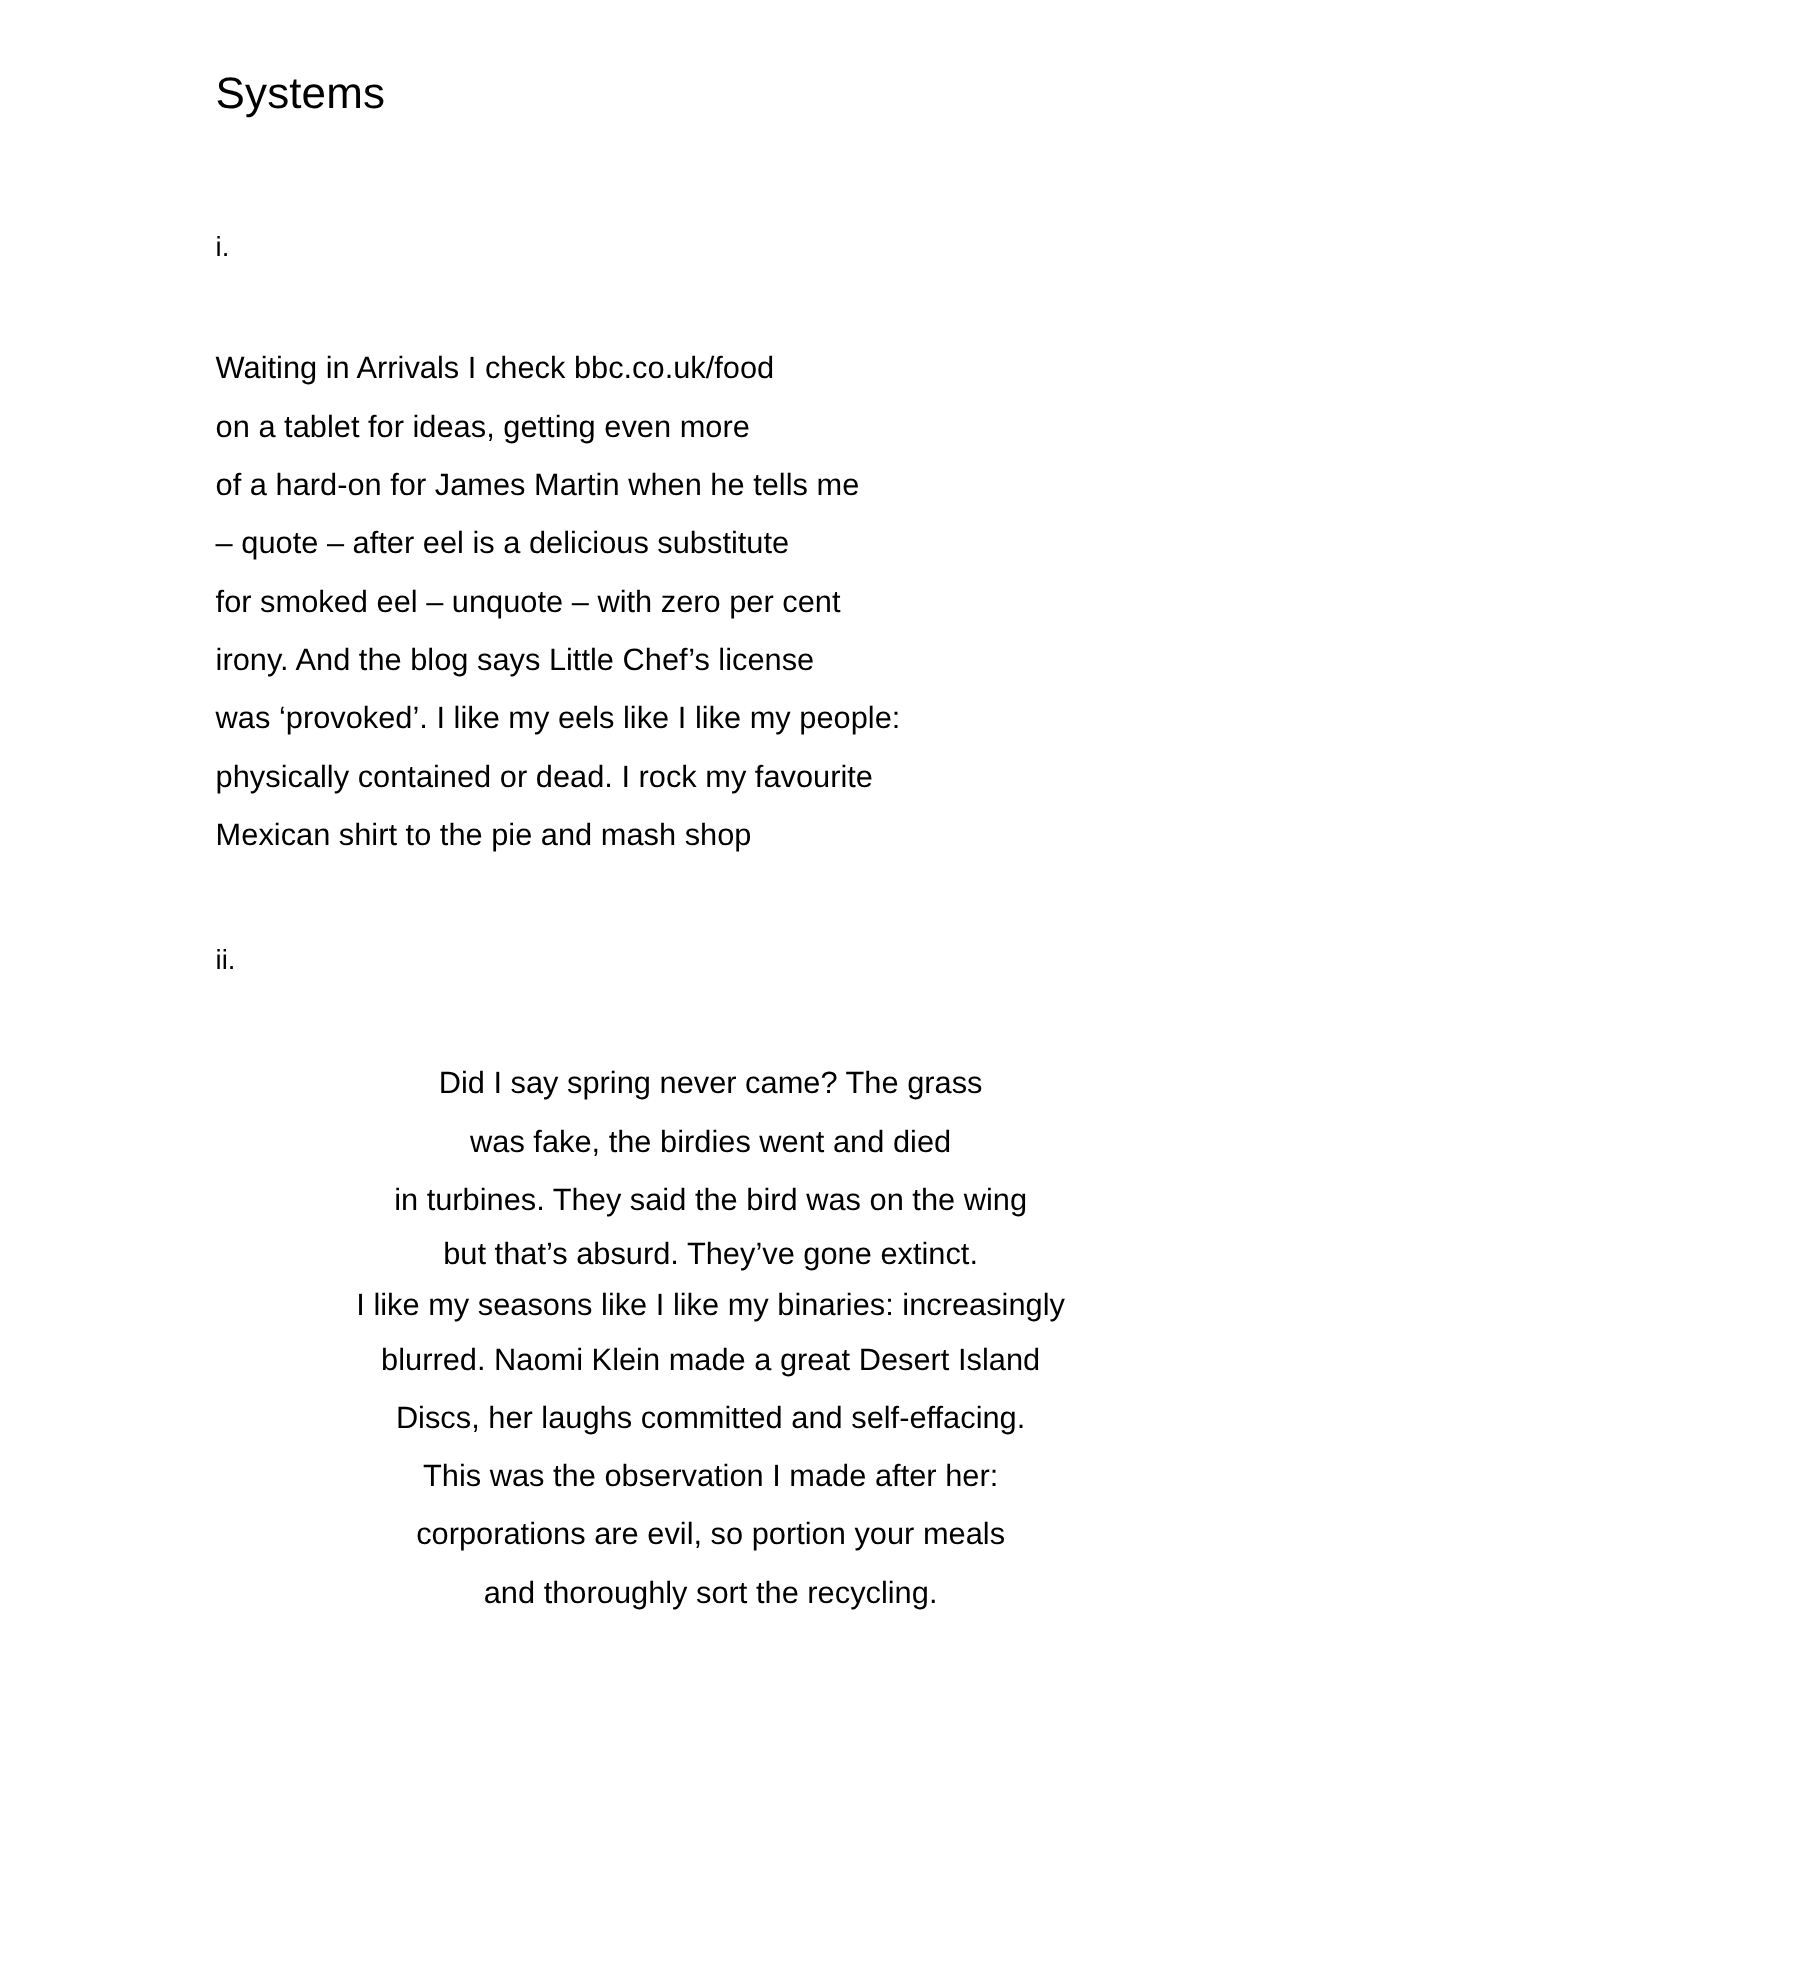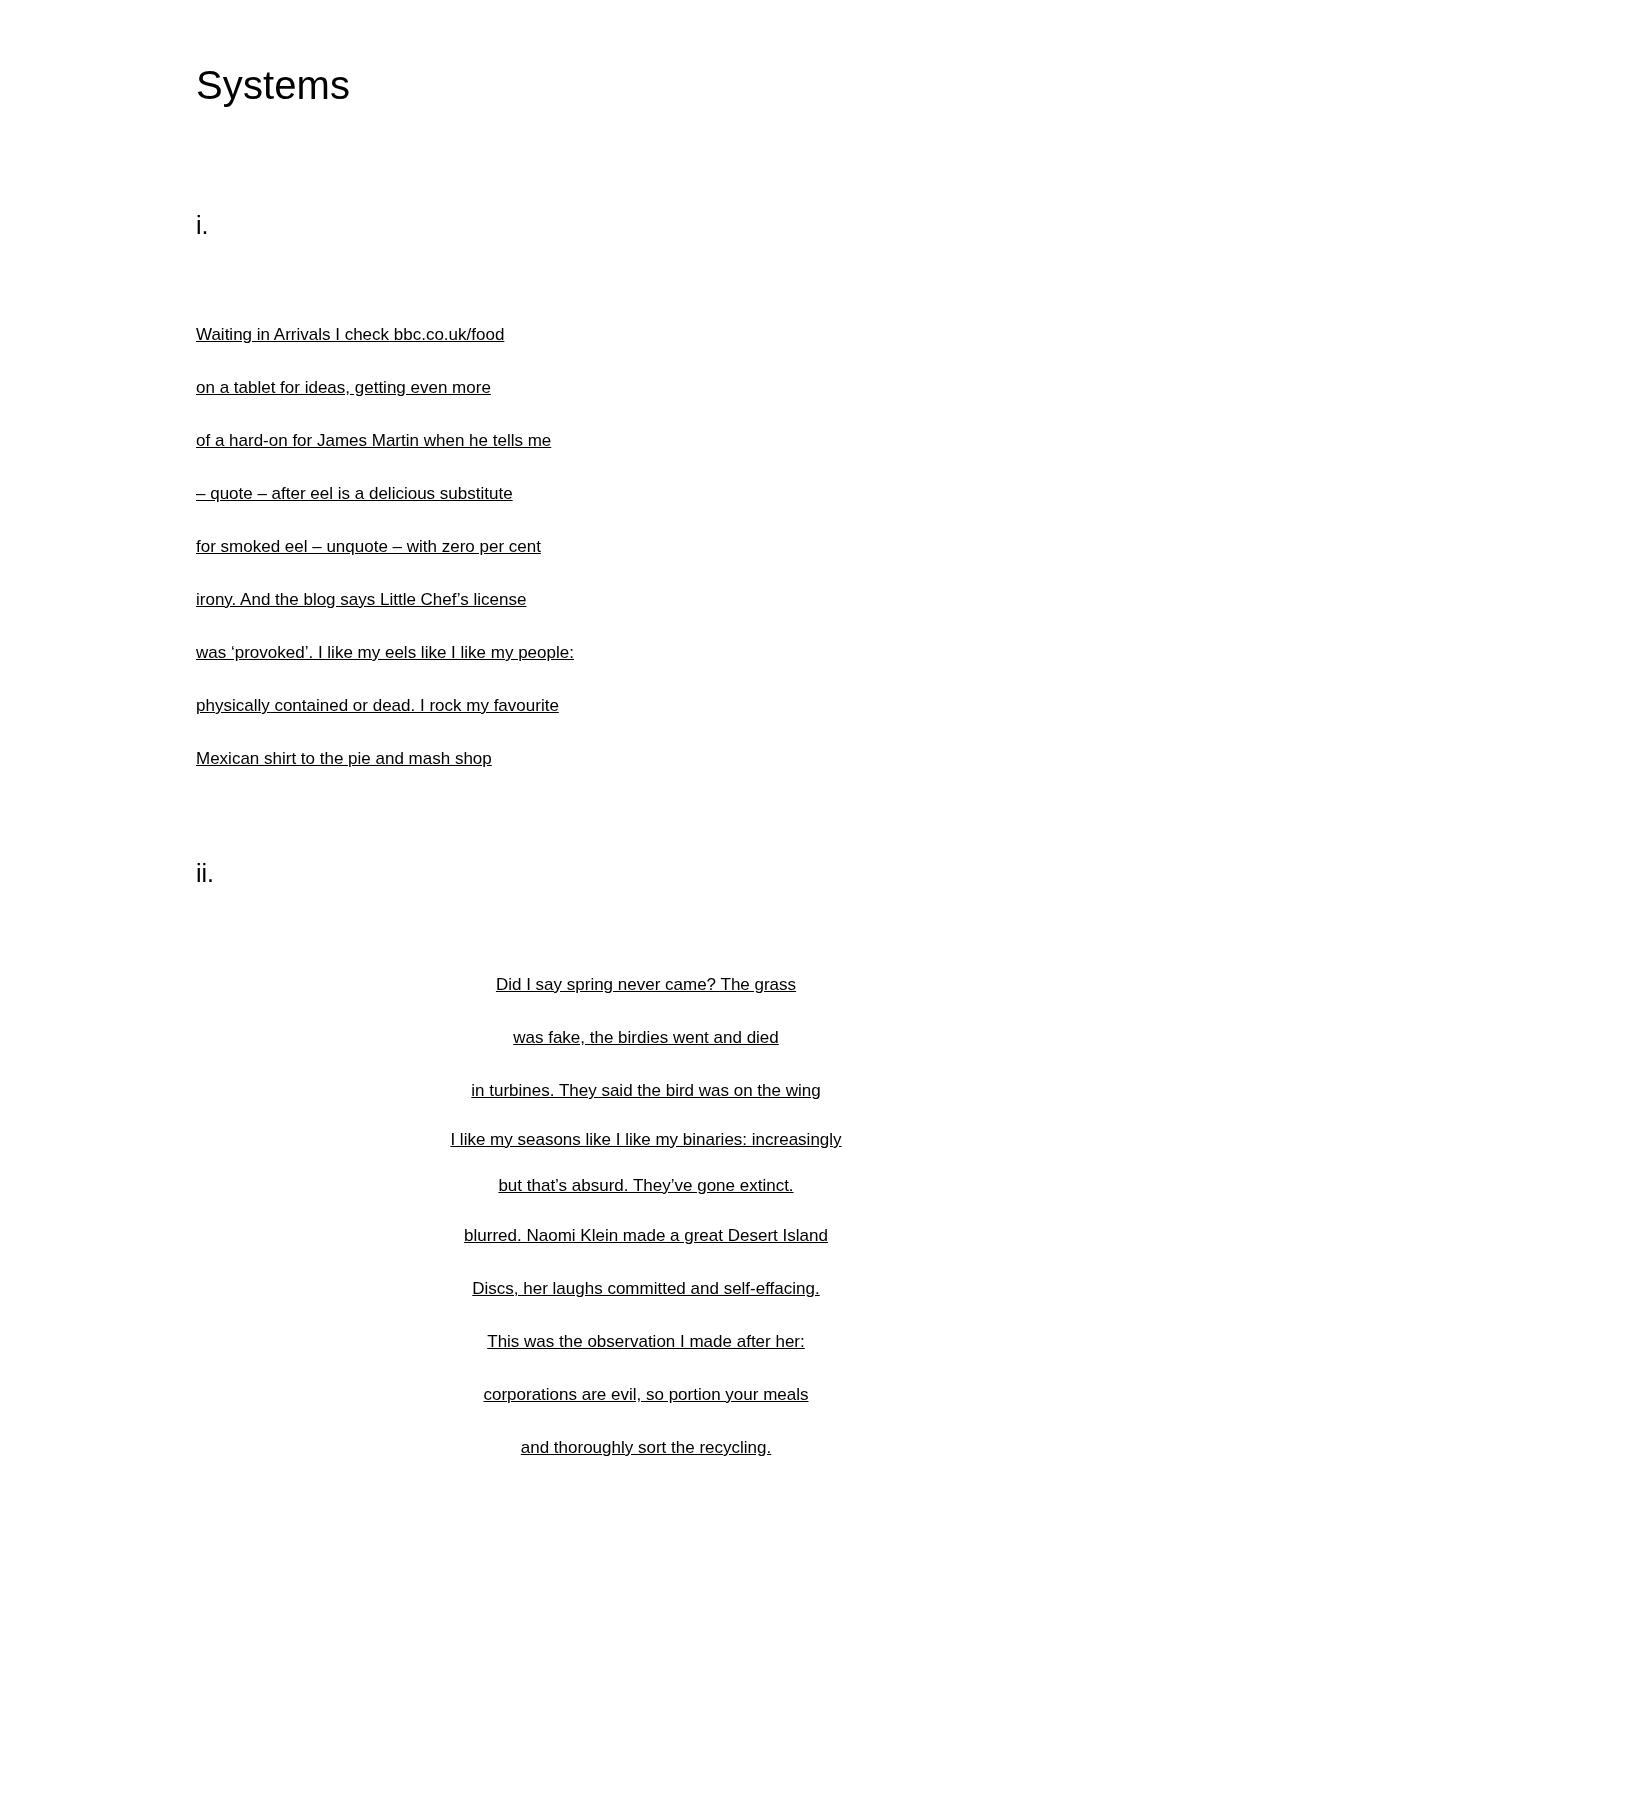--- a/index.html
+++ b/index.html
@@ -49,27 +49,26 @@
   .marker-one { margin-top: 105px; }
   .marker-two { margin-top: 76px; }
   .stanza {
     margin: 0;
     padding: 0;
     list-style: none;
   }
   .stanza-one { margin-top: 70px; }
   .stanza-two { margin-top: 72px; text-align: center; }
   .line {
-    font-size: 17px;
+    font-size: 28px;
     line-height: 53px;
     margin: 0;
     padding: 0;
     white-space: pre-wrap;
     color: #000000;
-    text-decoration: underline;
   }
   .line.tight {
     line-height: 46px;
   }
 </style>
 </head>
 <body>
 
 <div class="page">
   <div class="content">
@@ -92,22 +91,22 @@
       </div>
     </div>
 
     <div class="stanza-block">
       <div class="section-marker marker-two">ii.</div>
 
       <div class="stanza stanza-two">
         <p class="line">Did I say spring never came? The grass</p>
         <p class="line">was fake, the birdies went and died</p>
         <p class="line">in turbines. They said the bird was on the wing</p>
+        <p class="line tight">but that’s absurd. They’ve gone extinct.</p>
         <p class="line tight">I like my seasons like I like my binaries: increasingly</p>
-        <p class="line tight">but that’s absurd. They’ve gone extinct.</p>
         <p class="line">blurred. Naomi Klein made a great Desert Island</p>
         <p class="line">Discs, her laughs committed and self-effacing.</p>
         <p class="line">This was the observation I made after her:</p>
         <p class="line">corporations are evil, so portion your meals</p>
         <p class="line">and thoroughly sort the recycling.</p>
       </div>
     </div>
 
   </div>
 </div>

